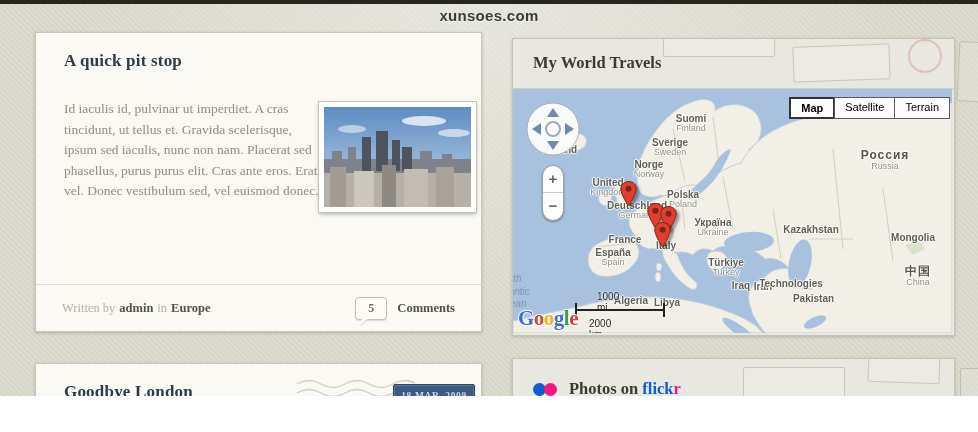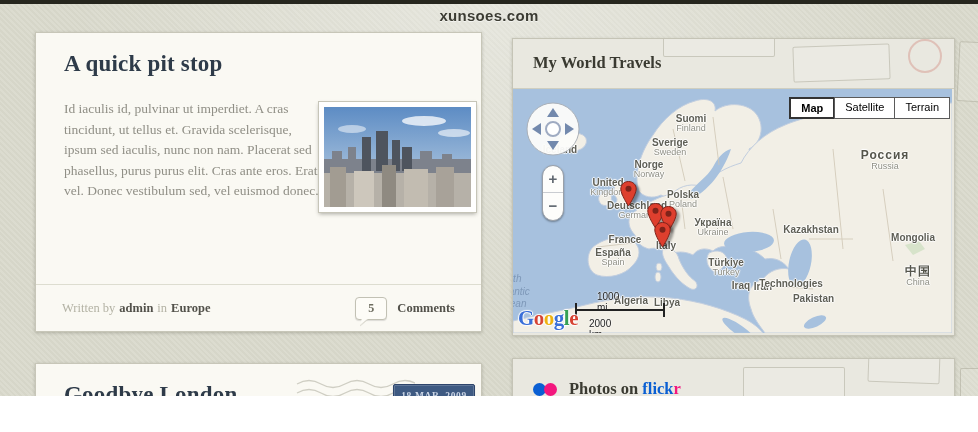--- a/index.html
+++ b/index.html
@@ -15,21 +15,21 @@
         color:#3c3c33;letter-spacing:.3px;text-shadow:0 1px 0 rgba(255,255,255,.6);cursor:pointer;}
   
   .wm{position:absolute;border:1px solid rgba(160,158,140,.45);background:rgba(255,255,255,.12);border-radius:2px;}
   .wm-circle{border-radius:50%;border:2px solid rgba(205,120,110,.35);background:none;}
 
   
   .post{position:absolute;left:35px;width:445px;background:#faf9f3;
         border:1px solid #c7c6b8;box-shadow:0 1px 3px rgba(60,60,45,.25);}
   .post-1{top:32px;height:298px;}
   .post-2{top:363px;height:180px;}
-  .post h2{position:absolute;left:28px;top:18px;margin:0;font-size:23px;font-weight:bold;
+  .post h2{position:absolute;left:28px;top:18px;margin:0;font-size:17px;font-weight:bold;
         color:#2e3b49;letter-spacing:.2px;cursor:pointer;}
   .stampwrap{position:absolute;right:0;top:8px;width:170px;height:50px;}
   .waves{position:absolute;right:66px;top:4px;opacity:.6;}
   .stamp{position:absolute;right:6px;top:12px;min-width:66px;padding:6px 7px 5px;
         background:#3e5a82;border:1px solid #2e456b;border-radius:2px;
         box-shadow:inset 0 0 0 1px rgba(255,255,255,.18), 0 1px 1px rgba(0,0,0,.25);
         color:#ccd6e6;font-size:9.5px;font-weight:bold;letter-spacing:.6px;text-align:center;}
   .post-body-text{position:absolute;left:28px;top:66px;width:256px;margin:0;
         font-size:13.5px;line-height:1.52;color:#908f86;}
   .photo{position:absolute;left:283px;top:69px;width:147px;height:100px;background:#fff;

